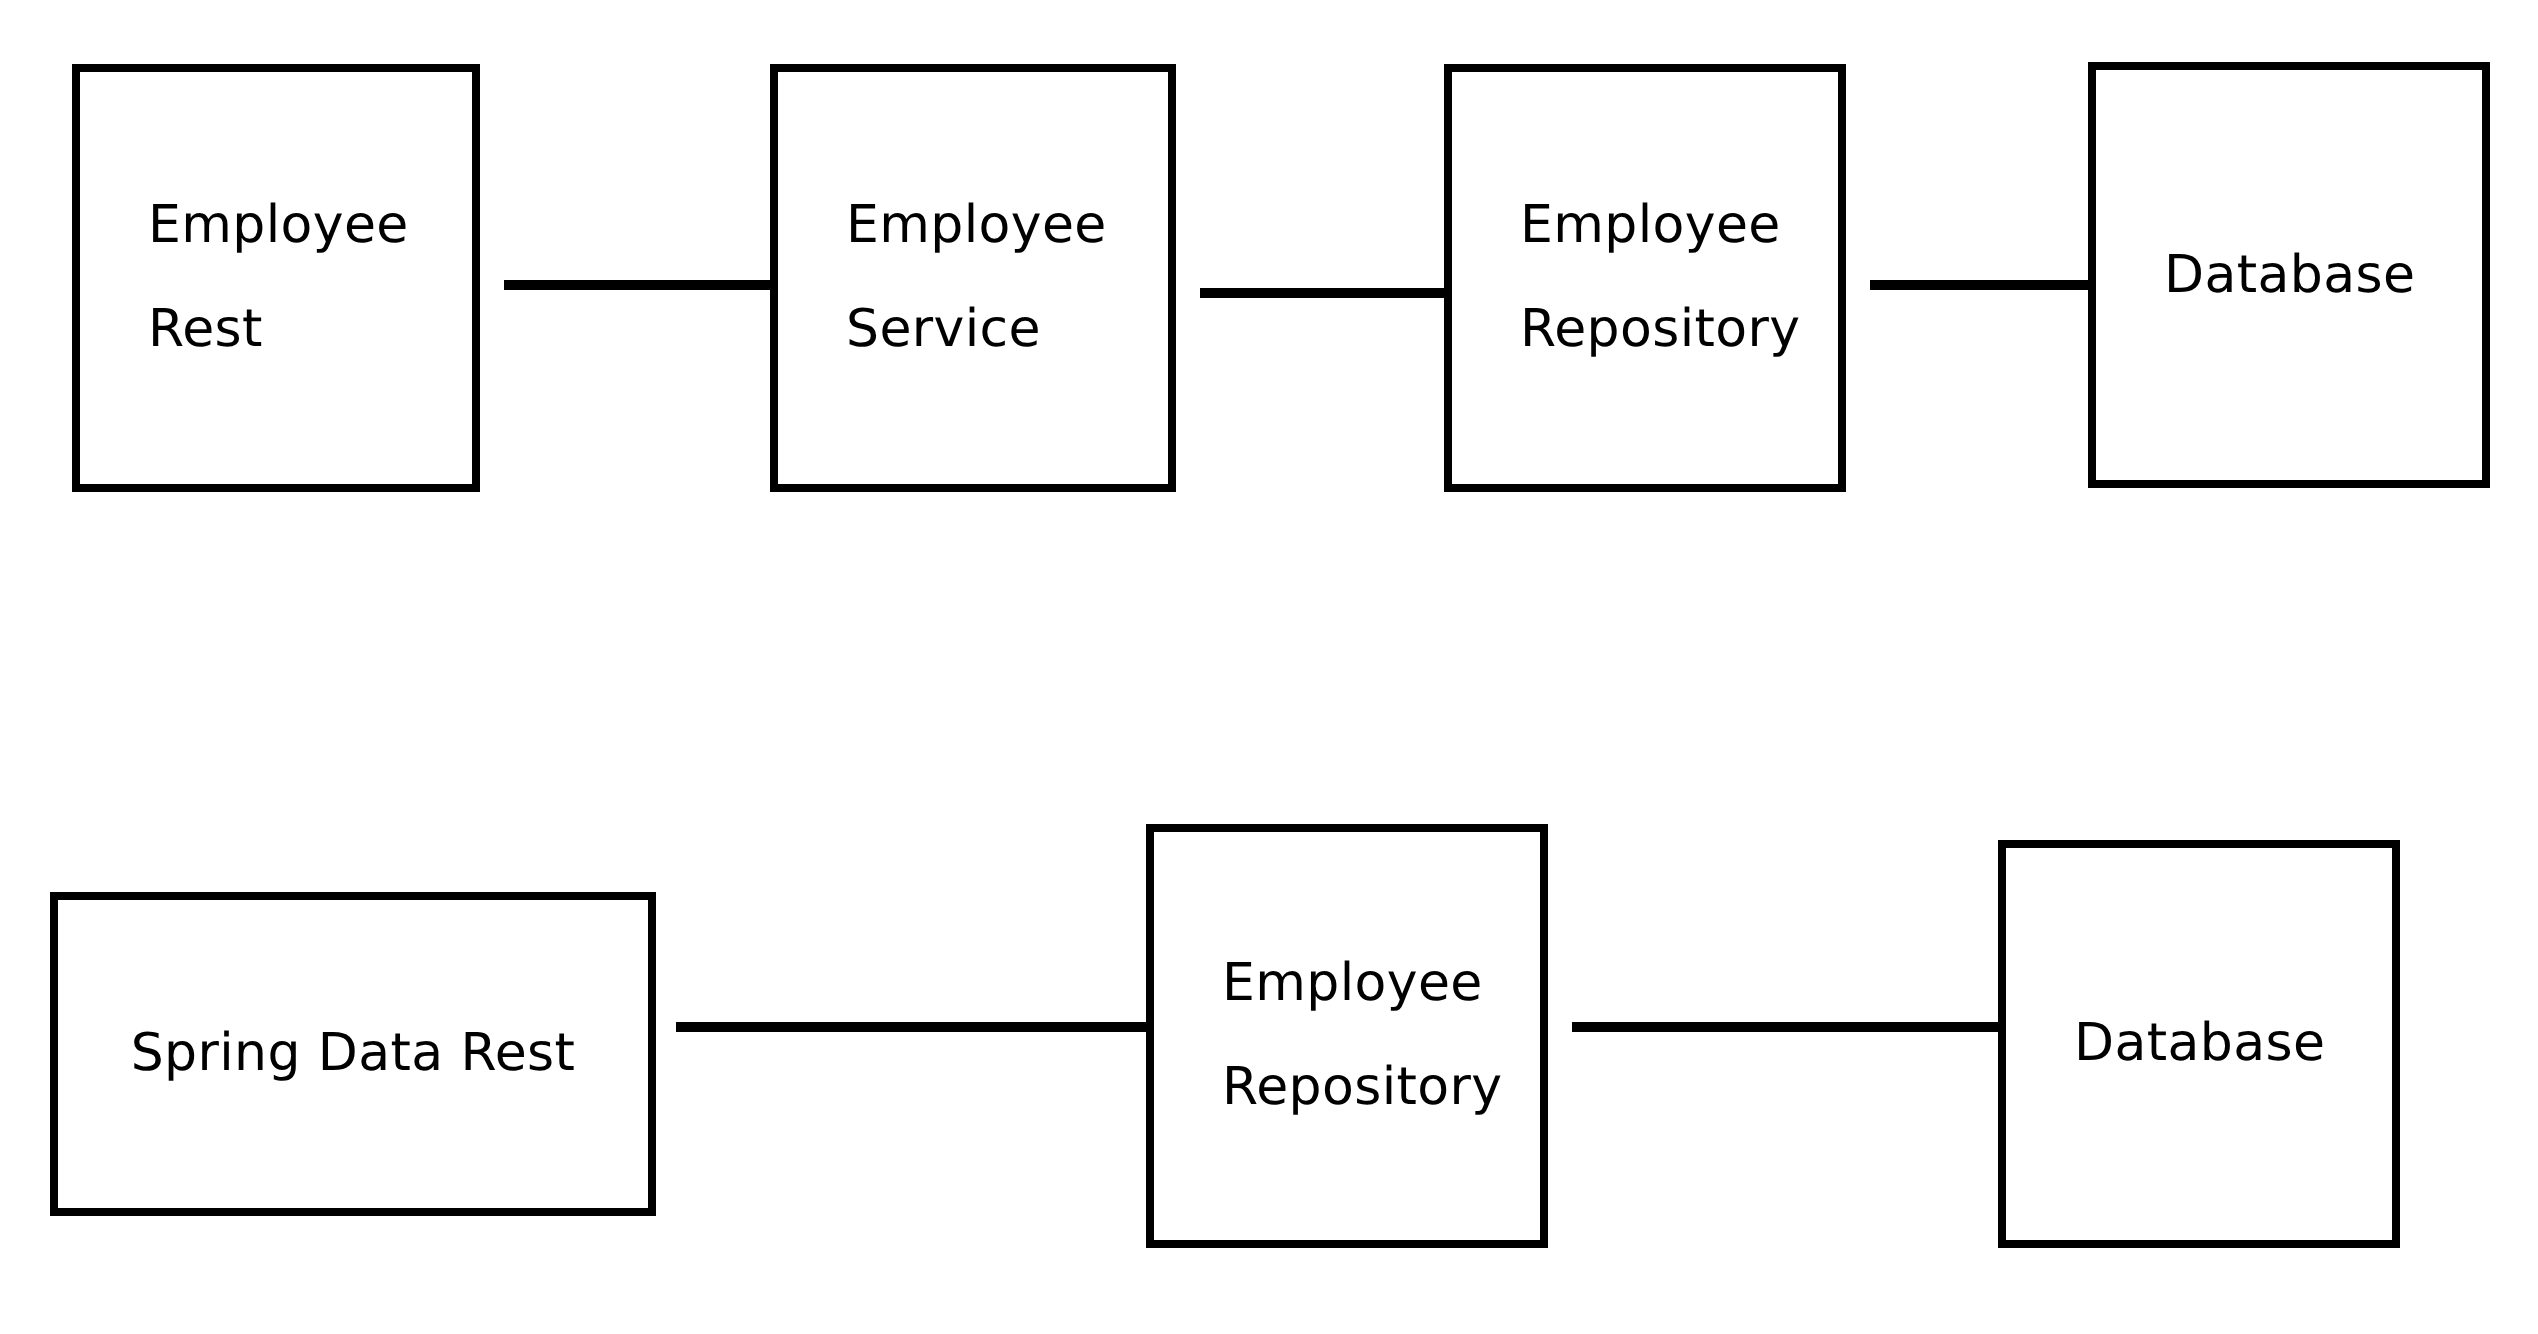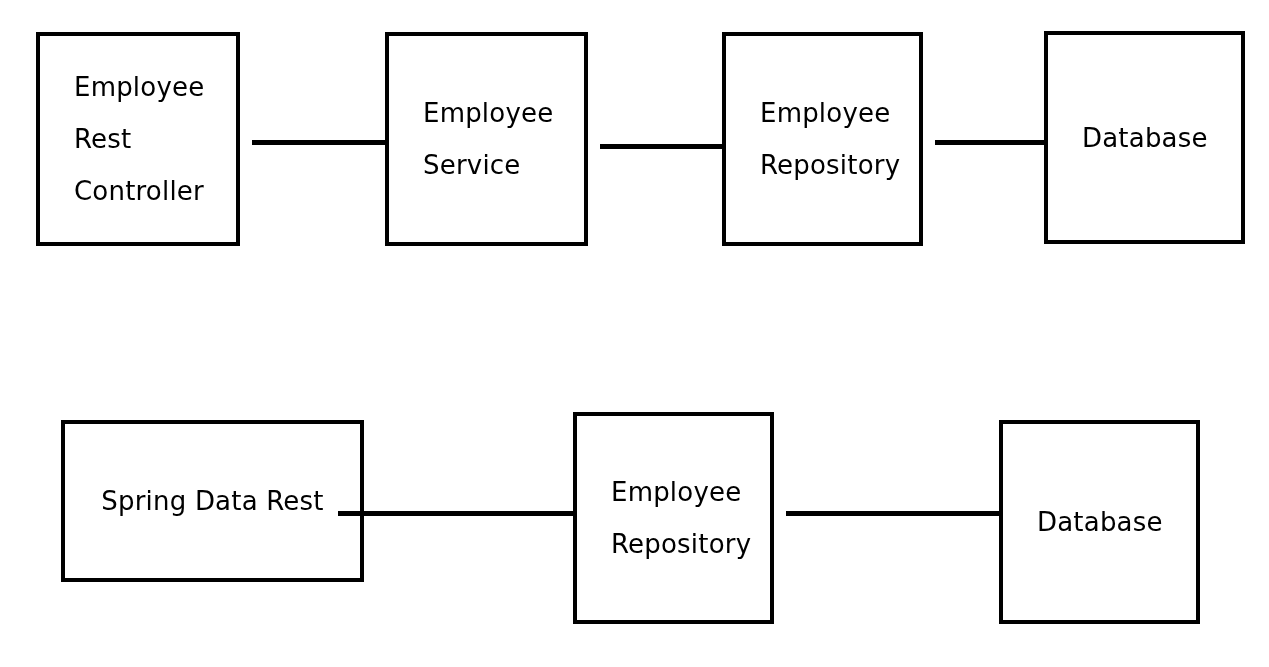--- a/index.html
+++ b/index.html
@@ -46,21 +46,20 @@
   }
 </style>
 </head>
 <body>
 
 <div id="diagram">
 
   <div class="node align-left" style="left:36px; top:32px; width:204px; height:214px;">
     <div class="label">Employee</div>
     <div class="label">Rest</div>
-    <div class="label">Controller</div>
   </div>
 
   <div class="connector" style="left:252px; top:140px; width:134px;"></div>
 
   <div class="node align-left" style="left:385px; top:32px; width:203px; height:214px;">
     <div class="label">Employee</div>
     <div class="label">Service</div>
   </div>
 
   <div class="connector" style="left:600px; top:144px; width:123px;"></div>
@@ -69,21 +68,21 @@
     <div class="label">Employee</div>
     <div class="label">Repository</div>
   </div>
 
   <div class="connector" style="left:935px; top:140px; width:110px;"></div>
 
   <div class="node align-left" style="left:1044px; top:31px; width:201px; height:213px;">
     <div class="label">Database</div>
   </div>
 
-  <div class="node align-center" style="left:25px; top:420px; width:303px; height:162px;margin-left:36px;">
+  <div class="node align-center" style="left:25px; top:446px; width:303px; height:162px;">
     <div class="label">Spring Data Rest</div>
   </div>
 
   <div class="connector" style="left:338px; top:511px; width:235px;"></div>
 
   <div class="node align-left" style="left:573px; top:412px; width:201px; height:212px;">
     <div class="label">Employee</div>
     <div class="label">Repository</div>
   </div>
 

